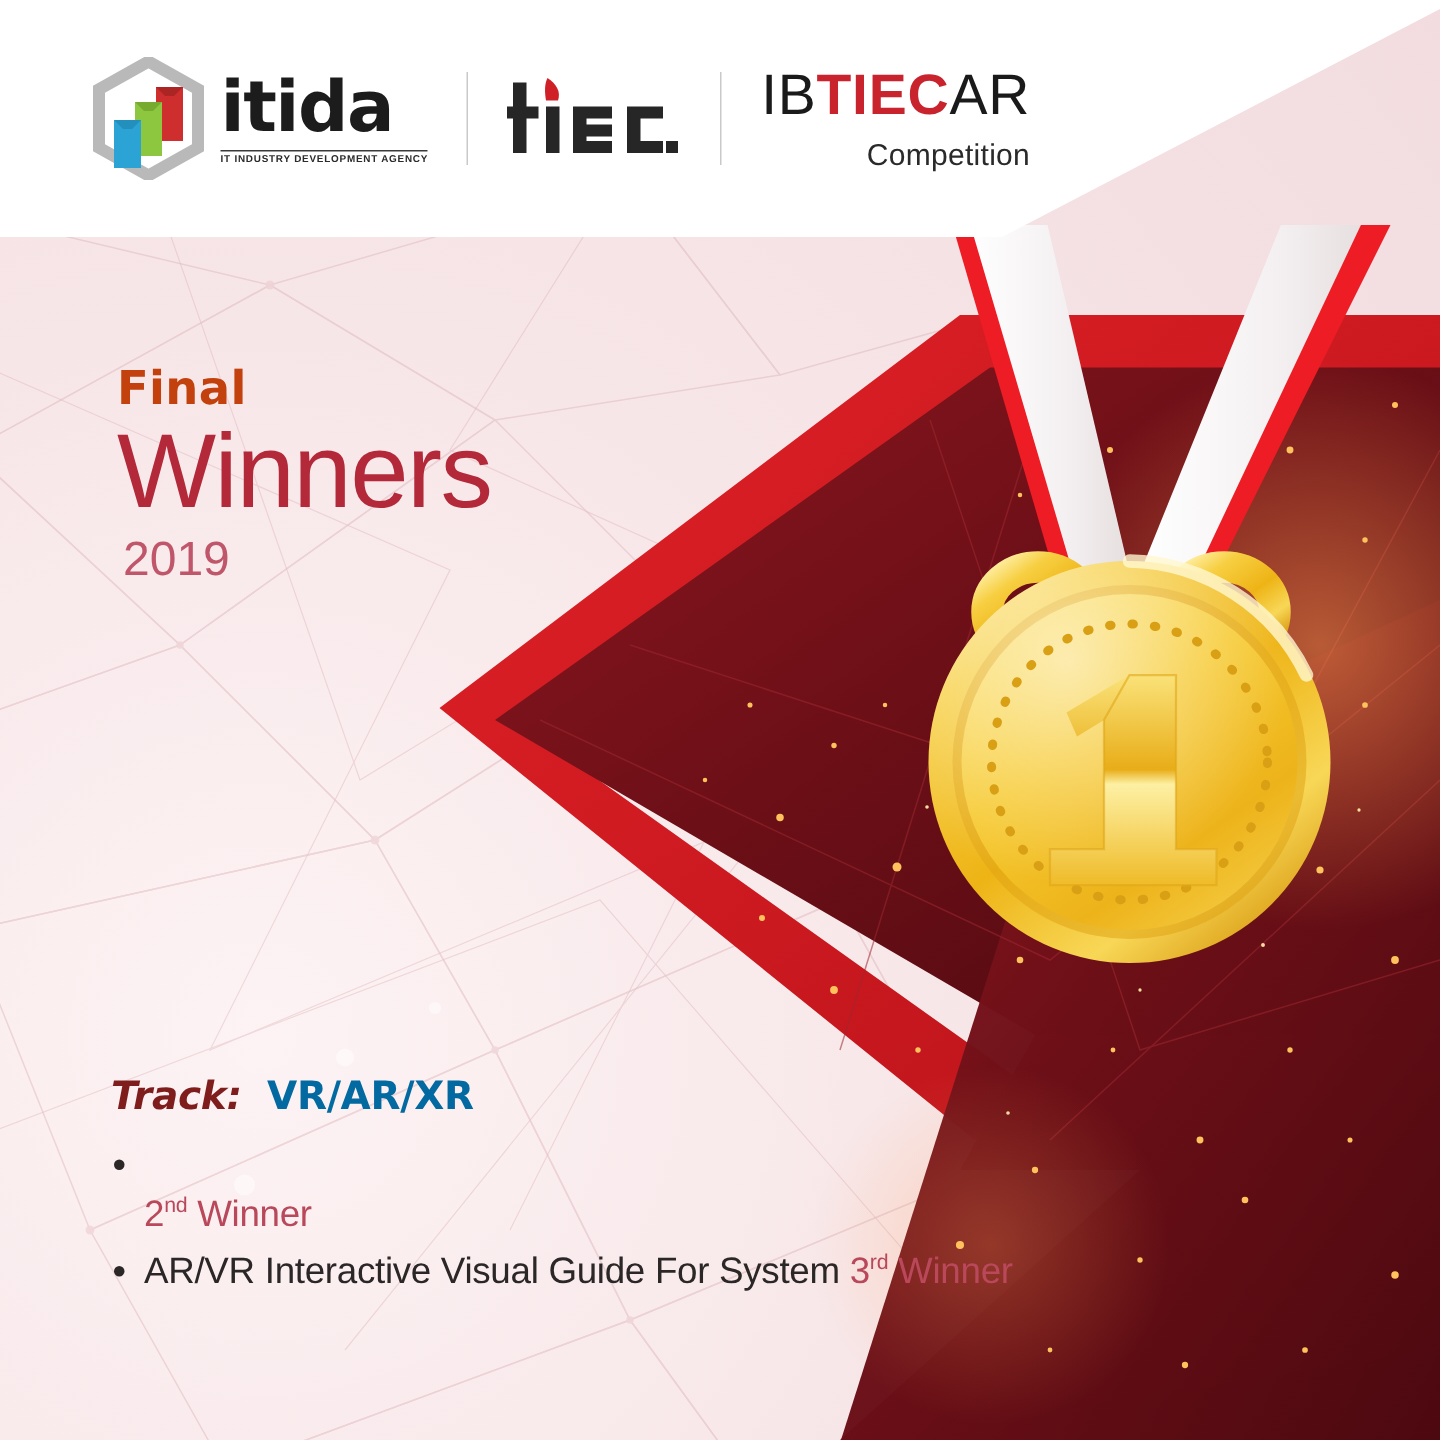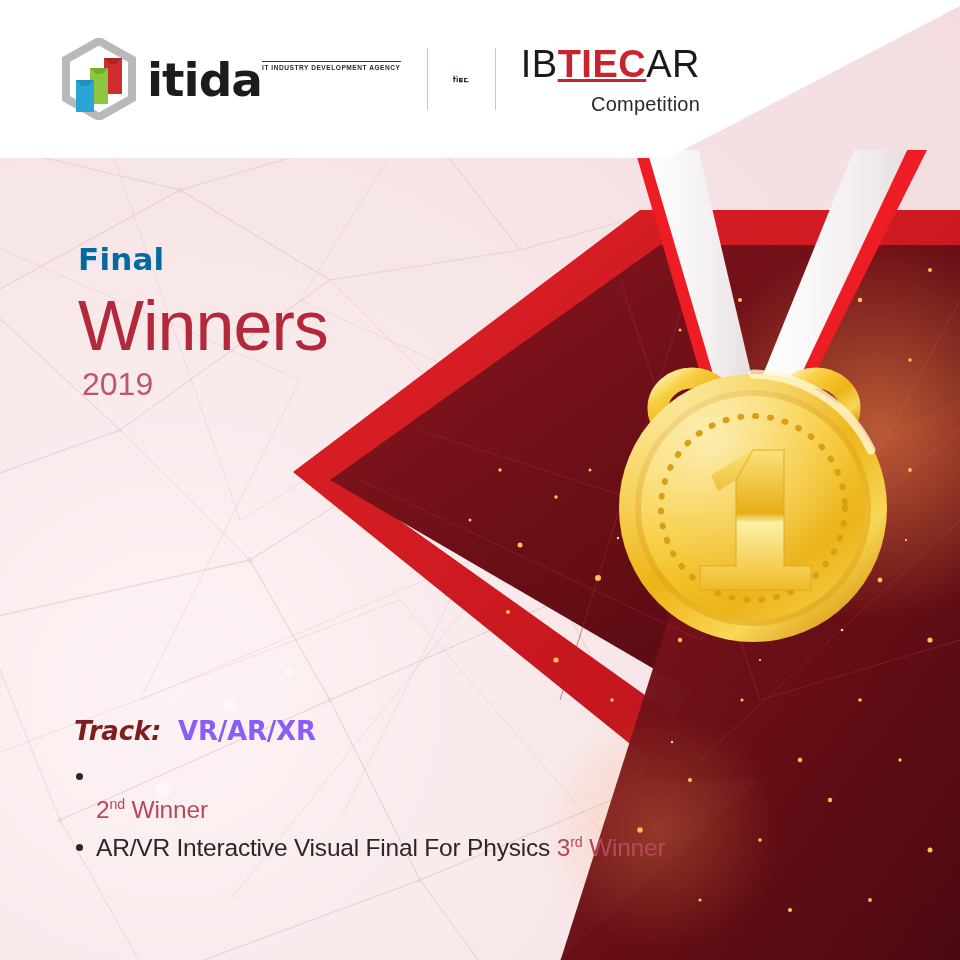--- a/index.html
+++ b/index.html
@@ -35,21 +35,21 @@
   .header-inner{
     position:absolute;left:0;top:0;width:700px;height:158px;
     display:flex;align-items:center;gap:0px;
     padding-left:60px;box-sizing:border-box;
   }
 
   
   .itida{display:flex;align-items:center;gap:9px;}
   .itida-mark{width:78px;height:82px;flex:0 0 auto;}
   .itida-mark svg{display:block;width:100%;height:100%;}
-  .itida-words{display:flex;flex-direction:row;line-height:1;}
+  .itida-words{display:flex;flex-direction:column;line-height:1;}
   .itida-name{
     font-family:"DejaVu Sans", sans-serif;
     font-weight:700;font-size:47px;letter-spacing:-1px;color:#1c1c1c;
   }
   .itida-tag{
     font-family:"Liberation Sans", sans-serif;
     font-size:6.6px;letter-spacing:.52px;color:#2b2b2b;
     margin-top:5px;border-top:1px solid #3a3a3a;padding-top:3px;
     white-space:nowrap;font-weight:600;
   }
@@ -60,55 +60,55 @@
   .tiec{position:relative;width:116px;height:60px;}
   .tiec svg{display:block;width:100%;height:100%;}
 
   
   .ibt{display:flex;flex-direction:column;align-items:flex-end;line-height:1;}
   .ibt-main{
     font-family:"Liberation Sans", sans-serif;
     font-size:38px;letter-spacing:.5px;color:#1a1a1a;font-weight:400;
     white-space:nowrap;
   }
-  .ibt-main .hl{color:#c9242e;font-weight:700;text-decoration:underline;}
+  .ibt-main .hl{color:#c9242e;font-weight:700;}
   .ibt-sub{
     font-family:"Liberation Sans", sans-serif;
     font-size:20px;color:#2a2a2a;margin-top:11px;letter-spacing:.2px;
   }
 
   
   .headline{position:absolute;left:78px;top:244px;line-height:1;}
   .hl-final{
     font-family:"DejaVu Sans", sans-serif;
-    font-weight:700;font-size:31px;color:#0369a1;letter-spacing:.2px;
+    font-weight:700;font-size:31px;color:#c2410c;letter-spacing:.2px;
   }
   .hl-winners{
     font-family:"Liberation Sans", sans-serif;
     font-weight:400;font-size:70px;color:#b3293a;letter-spacing:-1px;
-    margin-top:16px;
+    margin-top:4px;
   }
   .hl-year{
     font-family:"Liberation Sans", sans-serif;
     font-weight:400;font-size:32px;color:#c0566a;letter-spacing:0px;
     margin-top:7px;margin-left:4px;
   }
 
   
   .medal-wrap{position:absolute;left:540px;top:150px;width:420px;height:520px;}
   .medal-wrap svg{display:block;width:100%;height:100%;}
 
   
   .content{position:absolute;left:74px;top:716px;width:830px;}
   .track{
     font-family:"DejaVu Sans", sans-serif;
     font-weight:700;font-size:26px;letter-spacing:-.2px;margin-bottom:14px;
   }
   .track .lbl{color:#7f1d1d;font-style:italic;}
-  .track .val{color:#8b5cf6;}
+  .track .val{color:#0369a1;}
 
   ul.winners{list-style:none;margin:0;padding:0;}
   ul.winners li{
     position:relative;padding-left:22px;margin-bottom:4px;
     font-family:"Liberation Sans", sans-serif;
     font-size:24.5px;color:#2b2727;line-height:1.36;letter-spacing:-.2px;
   }
   ul.winners li:before{
     content:"";position:absolute;left:2px;top:13px;
     width:7px;height:7px;border-radius:50%;background:#2b2727;
@@ -380,18 +380,18 @@
     <div class="track">
       <span class="lbl">Track:</span>
       <span class="sp"></span><span class="val">VR/AR/XR</span>
     </div>
 
     <ul class="winners">
       <li>
         <br><span class="rank"><span>2</span><sup>nd</sup> <span>Winner</span></span>
       </li>
       <li>
-        <span>AR/VR Interactive Visual Final For Physics</span> <span class="rank"><span>3</span><sup>rd</sup> <span>Winner</span></span>
+        <span>AR/VR Interactive Visual Guide For System</span> <span class="rank"><span>3</span><sup>rd</sup> <span>Winner</span></span>
       </li>
     </ul>
   </div>
 
 </div>
 
 </body></html>

